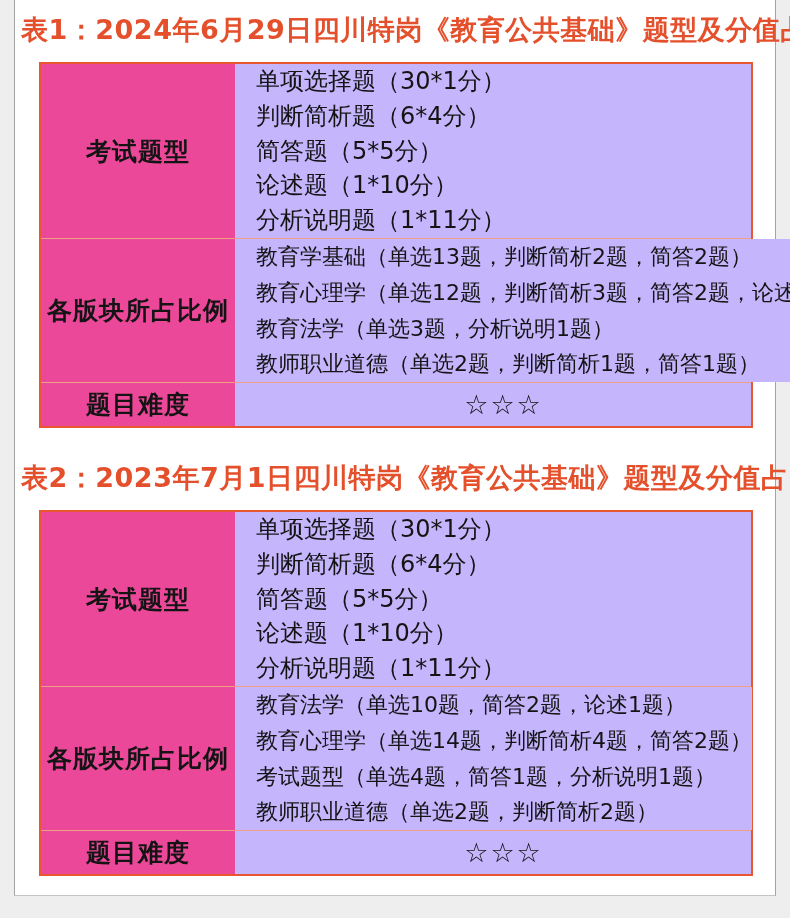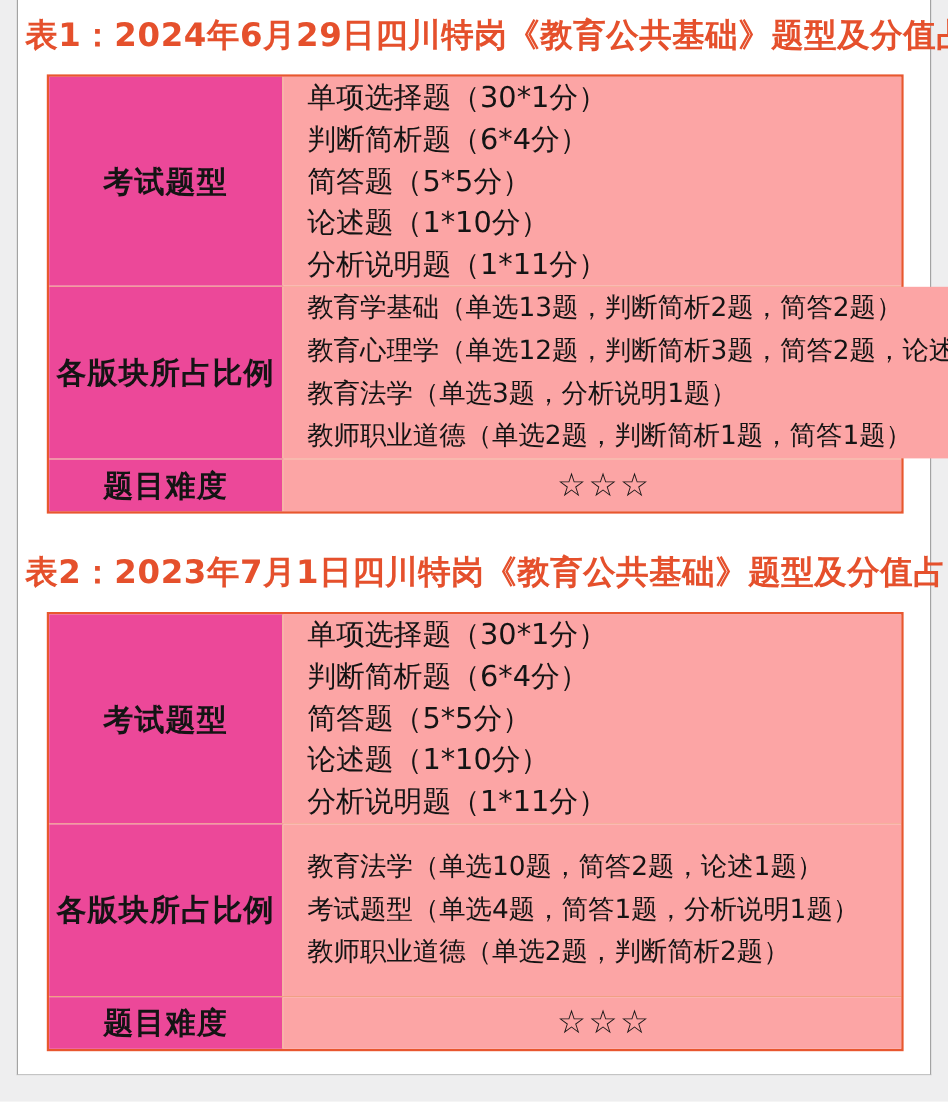--- a/index.html
+++ b/index.html
@@ -60,21 +60,21 @@
     letter-spacing:1px;
     white-space:nowrap;
   }
   .cell-content{
     flex:1 1 auto;
     display:flex;
     flex-direction:column;
     justify-content:center;
     padding-left:20px;
     box-sizing:border-box;
-    background:#fca5a5;
+    background:#c4b5fd;
   }
   .row-types{height:174px;}
   .row-sections{height:143px;}
   .row-difficulty{height:43px;text-align:center;}
   .row-types .line{
     font-size:24px;
     line-height:34.8px;
     white-space:nowrap;
   }
   .row-sections .line{
@@ -140,20 +140,21 @@
         <div class="line">简答题（5*5分）</div>
         <div class="line">论述题（1*10分）</div>
         <div class="line">分析说明题（1*11分）</div>
       </div>
     </div>
 
     <div class="row row-sections">
       <div class="cell-label">各版块所占比例</div>
       <div class="cell-content">
         <div class="line">教育法学（单选10题，简答2题，论述1题）</div>
+        <div class="line">教育心理学（单选14题，判断简析4题，简答2题）</div>
         <div class="line">考试题型（单选4题，简答1题，分析说明1题）</div>
         <div class="line">教师职业道德（单选2题，判断简析2题）</div>
       </div>
     </div>
 
     <div class="row row-difficulty">
       <div class="cell-label">题目难度</div>
       <div class="cell-content">
         <div class="stars">☆☆☆</div>
       </div>

